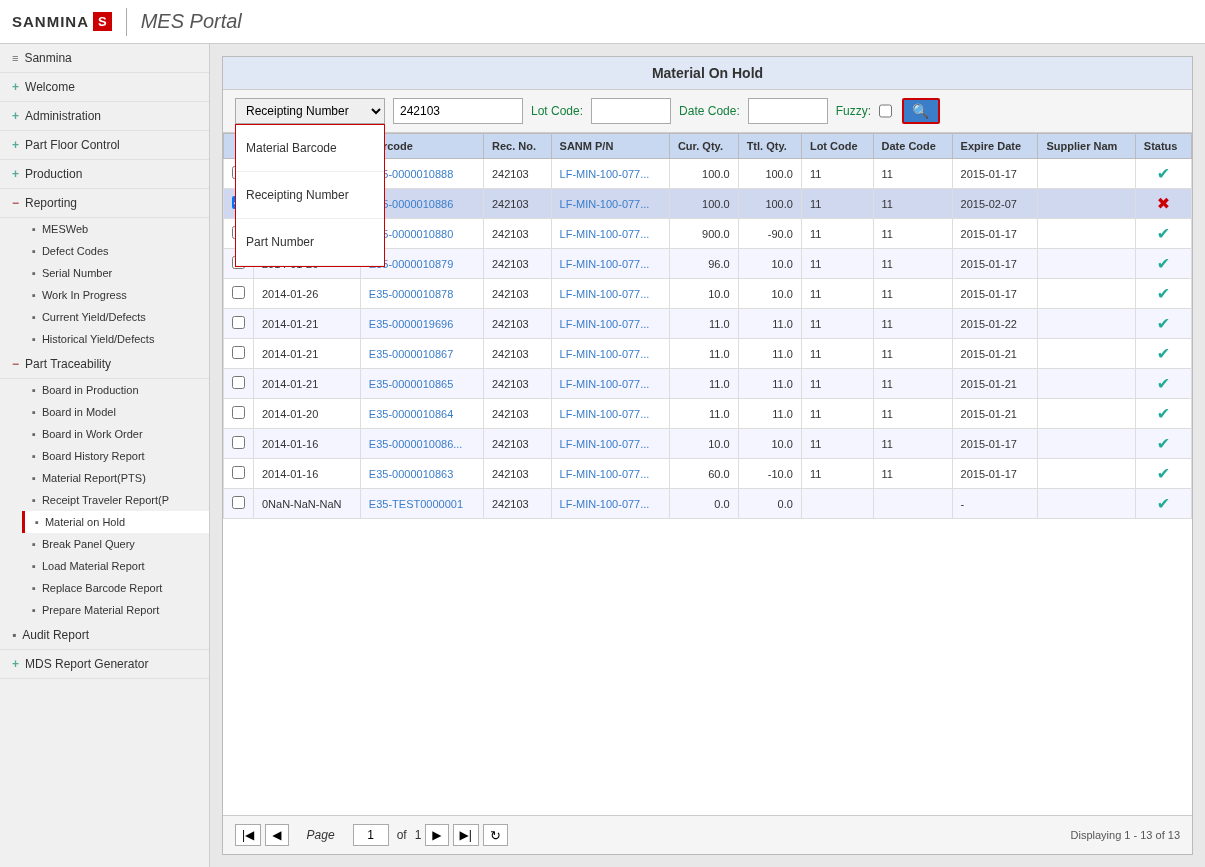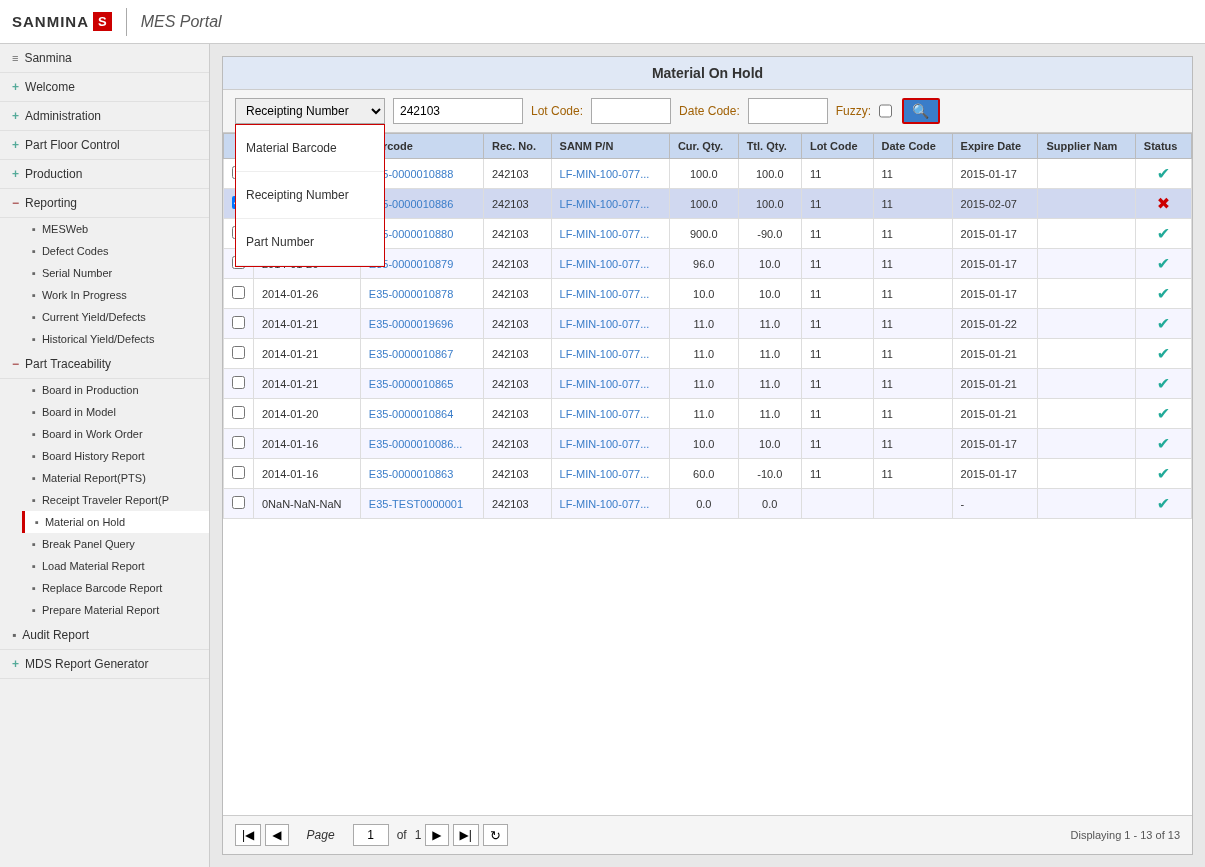--- a/index.html
+++ b/index.html
@@ -6,21 +6,21 @@
     body { font-family: Arial, sans-serif; font-size: 12px; background: #d0d0d0; color: #333; }
 
     
     .top-header {
       display: flex; align-items: center; background: #fff;
       border-bottom: 1px solid #ccc; padding: 6px 12px; height: 44px;
     }
     .logo-text { font-weight: bold; font-size: 15px; letter-spacing: 1px; color: #333; }
     .logo-red { display: inline-block; background: #c00; color: #fff; font-size: 13px; font-weight: bold; padding: 2px 5px; margin-left: 4px; }
     .divider-v { width: 1px; background: #aaa; height: 28px; margin: 0 14px; }
-    .portal-title { font-style: italic; font-size: 16px; color: #555; }
+    .portal-title { font-style: italic; font-size: 20px; color: #555; }
 
     
     .main-layout { display: flex; height: calc(100vh - 44px); }
 
     
     .sidebar {
       width: 210px; min-width: 210px; background: #f0f0f0;
       border-right: 1px solid #ccc; overflow-y: auto;
       display: flex; flex-direction: column;
     }
@@ -49,21 +49,21 @@
     }
 
     
     .toolbar {
       display: flex; align-items: center; gap: 8px; padding: 8px 12px;
       background: #f5f5f5; border-bottom: 1px solid #ccc; position: relative;
     }
     .toolbar select, .toolbar input {
       border: 1px solid #aaa; padding: 3px 6px; font-size: 12px; height: 26px;
     }
-    .toolbar label { font-size: 12px; color: #a16207; }
+    .toolbar label { font-size: 12px; color: #15803d; }
     .search-btn {
       background: #3a7dc9; border: 1px solid #2a6db9; color: #fff;
       padding: 3px 8px; cursor: pointer; height: 26px; display: flex; align-items: center;
       border-radius: 2px;
     }
     .fuzzy-cb { margin-right: 2px; }
 
     
     .dropdown-menu {
       position: absolute; top: 36px; left: 12px; background: #fff;
@@ -82,21 +82,21 @@
       font-weight: bold; white-space: nowrap; font-size: 11px;
     }
     tbody tr { border-bottom: 1px solid #e0e0e0; }
     tbody tr:nth-child(even) { background: #f5f5ff; }
     tbody tr:nth-child(odd) { background: #fff; }
     tbody tr.selected-row { background: #d0d8f0; }
     tbody td { padding: 5px 8px; border: 1px solid #ddd; white-space: nowrap; font-size: 11px; }
     .td-link { color: #3a7dc9; cursor: pointer; text-decoration: none; }
     .status-ok { color: #2a9; font-size: 16px; }
     .status-err { color: #c00; font-size: 16px; }
-    .td-num { text-align: center; }
+    .td-num { text-align: right; }
     .cb-col { width: 20px; text-align: center; }
 
     
     .pagination {
       display: flex; align-items: center; gap: 6px; padding: 8px 12px;
       background: #f5f5f5; border-top: 1px solid #ccc; justify-content: space-between;
     }
     .pagination-left { display: flex; align-items: center; gap: 4px; }
     .page-btn {
       border: 1px solid #aaa; background: #fff; padding: 2px 6px; cursor: pointer;

